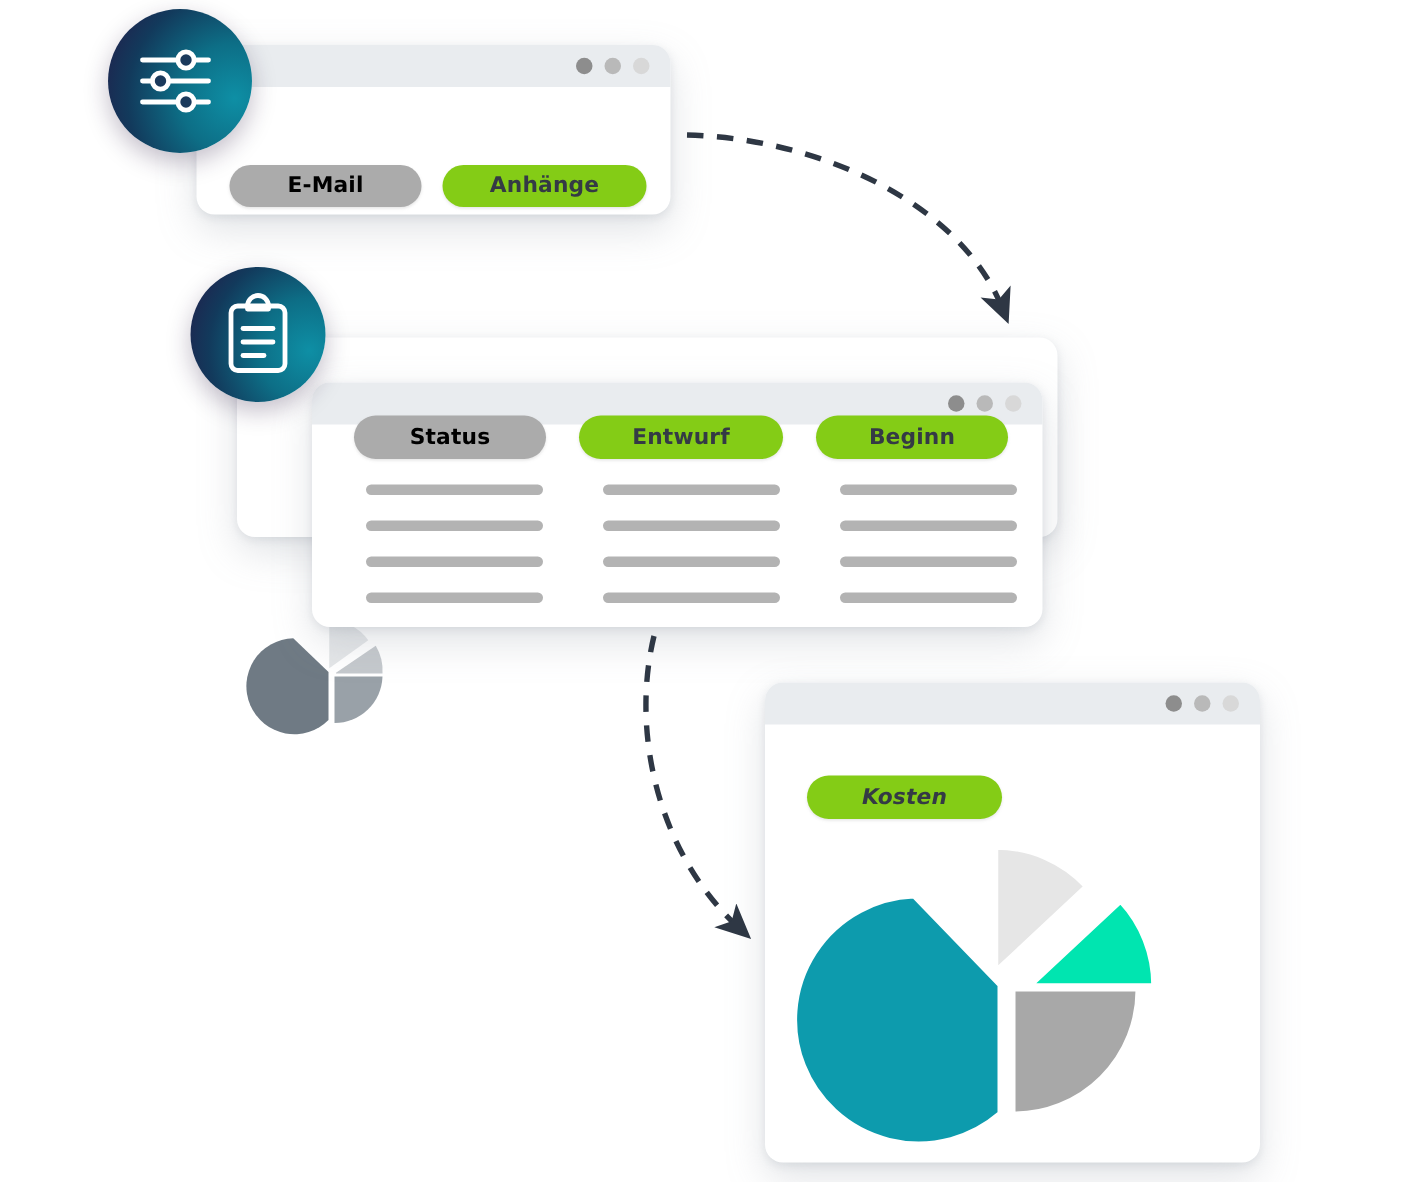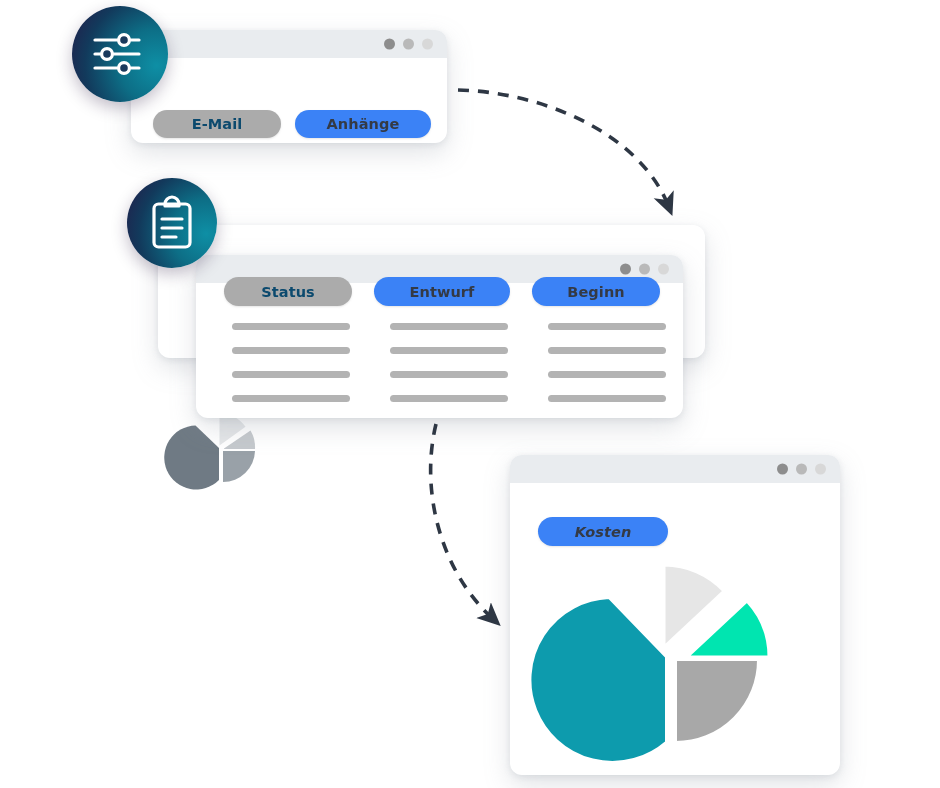--- a/index.html
+++ b/index.html
@@ -16,25 +16,25 @@
   .win-bar{position:absolute;left:0;top:0;right:0;height:28px;
            background:#e9ecef;border-radius:12px 12px 0 0;}
   .dots{position:absolute;right:14px;top:50%;transform:translateY(-50%);
         display:flex;gap:8px;align-items:center;}
   .dot{width:11px;height:11px;border-radius:50%;background:#8d8d8d;}
   .dot.d2{background:#b9b9b9;}
   .dot.d3{background:#d8d8d8;}
 
   
   .pills{position:absolute;display:flex;}
-  .pill{border-radius:18px;background:#3b82f6;color:#343a45;
+  .pill{border-radius:18px;background:#84cc16;color:#343a45;
         display:flex;align-items:center;justify-content:center;
         font-size:14.5px;font-weight:700;letter-spacing:.1px;
         box-shadow:0 1px 2px rgba(150,150,150,.25);}
-  .pill.active{background:#ababab;color:#0c4a6e;}
+  .pill.active{background:#ababab;color:#000000;}
 
   
   .rows{position:absolute;display:flex;}
   .rowcol{display:flex;flex-direction:column;}
   .bar{height:7px;border-radius:4px;background:#b3b3b3;}
 
   
   .badge{position:absolute;border-radius:50%;
          background:radial-gradient(120% 120% at 88% 62%, #0e8fa5 0%, #0d6e86 32%, #123a5c 62%, #2b0d3f 100%);
          box-shadow:0 6px 16px rgba(40,20,60,.28);
@@ -71,21 +71,21 @@
       <path d="M34.5 34.5 L34.5 2.5 A32 32 0 0 1 60.5 15.8 Z" fill="#e4e6e8"></path>
 
       <path d="M39 37.5 L65.5 19.5 A32 32 0 0 1 70 38 L39 38 Z" fill="#c5c9cd"></path>
 
       <path d="M34 37 L10.5 14.5 A32 32 0 1 0 34 69 Z" fill="#6f7a84"></path>
 
       <path d="M38 40 L70 40 A32 32 0 0 1 38 71 Z" fill="#99a1a8"></path>
     </svg>
   </div>
 
-  <div class="win" style="left:196px;top:255px;width:487px;height:163px;">
+  <div class="win" style="left:208px;top:255px;width:487px;height:163px;">
     <div class="win-bar">
       <div class="dots">
         <span class="dot d1"></span>
         <span class="dot d2"></span>
         <span class="dot d3"></span>
       </div>
     </div>
 
     <div class="pills" style="left:28px;top:22px;gap:22px;">
       <div class="pill active" style="width:128px;height:29px;">Status</div>

